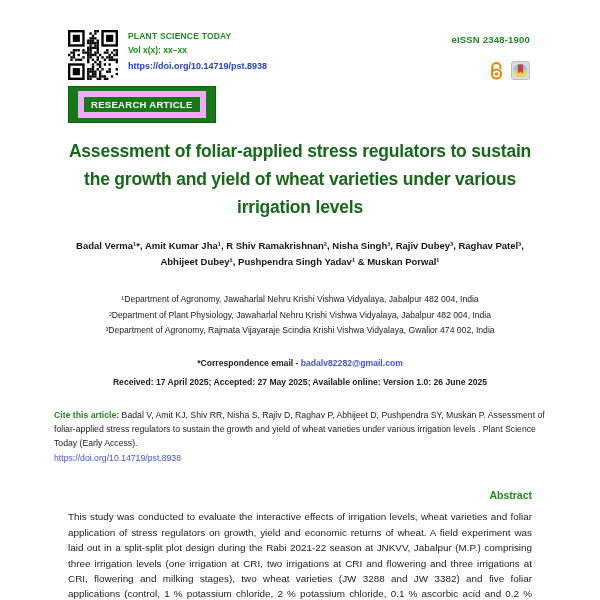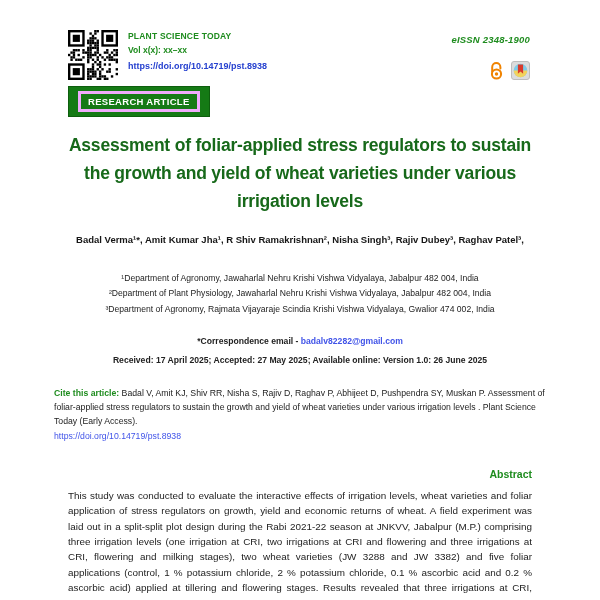--- a/index.html
+++ b/index.html
@@ -27,38 +27,38 @@
     color:#1e8c1e; font-weight:bold; font-size:8.5px; letter-spacing:.2px;
   }
   .journal-vol {
     color:#1e8c1e; font-weight:bold; font-size:8.5px; margin-top:4px;
   }
   .journal-doi {
     color:#2540cf; font-weight:bold; font-size:9px; margin-top:4px;
     text-decoration:none; display:inline-block;
   }
   .header-spacer { flex:1 1 auto; }
-  .header-right { text-align:left; padding-top:6px;font-style:italic; }
+  .header-right { text-align:left; padding-top:6px; }
   .eissn { color:#1e8c1e; font-weight:bold; font-size:9.5px; letter-spacing:.2px; }
   .badges-row {
     margin-top:16px; display:flex; justify-content:flex-end;
     align-items:center; gap:7px;
   }
   .oa-icon svg { width:15px; height:19px; display:block; }
   .crossmark-icon svg { width:19px; height:19px; display:block; }
   
   .ra-badge {
     display:inline-block;
     margin:6px 0 0 14px;
     background:#157a15;
     border:1px solid #0e5e0e;
     padding:4px 9px;
   }
   .ra-badge-inner {
-    border:3px solid #f0abfc;
+    border:6px solid #f0abfc;
     padding:2px 7px;
     color:#ffffff; font-weight:bold; font-size:9.5px; letter-spacing:.3px;
   }
   
   .title {
     margin:14px auto 0 auto;
     max-width:548px;
     text-align:center;
     color:#17691a;
     font-weight:bold;
@@ -303,20 +303,21 @@
   <div class="ra-badge">
     <div class="ra-badge-inner">RESEARCH ARTICLE</div>
   </div>
 
   
   <h1 class="title">Assessment of foliar-applied stress regulators to sustain the growth and yield of wheat varieties under various irrigation levels</h1>
 
   
   <div class="authors">
     <span>Badal Verma¹*, Amit Kumar Jha¹, R Shiv Ramakrishnan², Nisha Singh³, Rajiv Dubey³, Raghav Patel³,</span><br>
+    <span>Abhijeet Dubey¹, Pushpendra Singh Yadav¹ &amp; Muskan Porwal¹</span>
   </div>
 
   
   <div class="affiliations">
     <div>¹Department of Agronomy, Jawaharlal Nehru Krishi Vishwa Vidyalaya, Jabalpur 482 004, India</div>
     <div>²Department of Plant Physiology, Jawaharlal Nehru Krishi Vishwa Vidyalaya, Jabalpur 482 004, India</div>
     <div>³Department of Agronomy, Rajmata Vijayaraje Scindia Krishi Vishwa Vidyalaya, Gwalior 474 002, India</div>
   </div>
 
   

